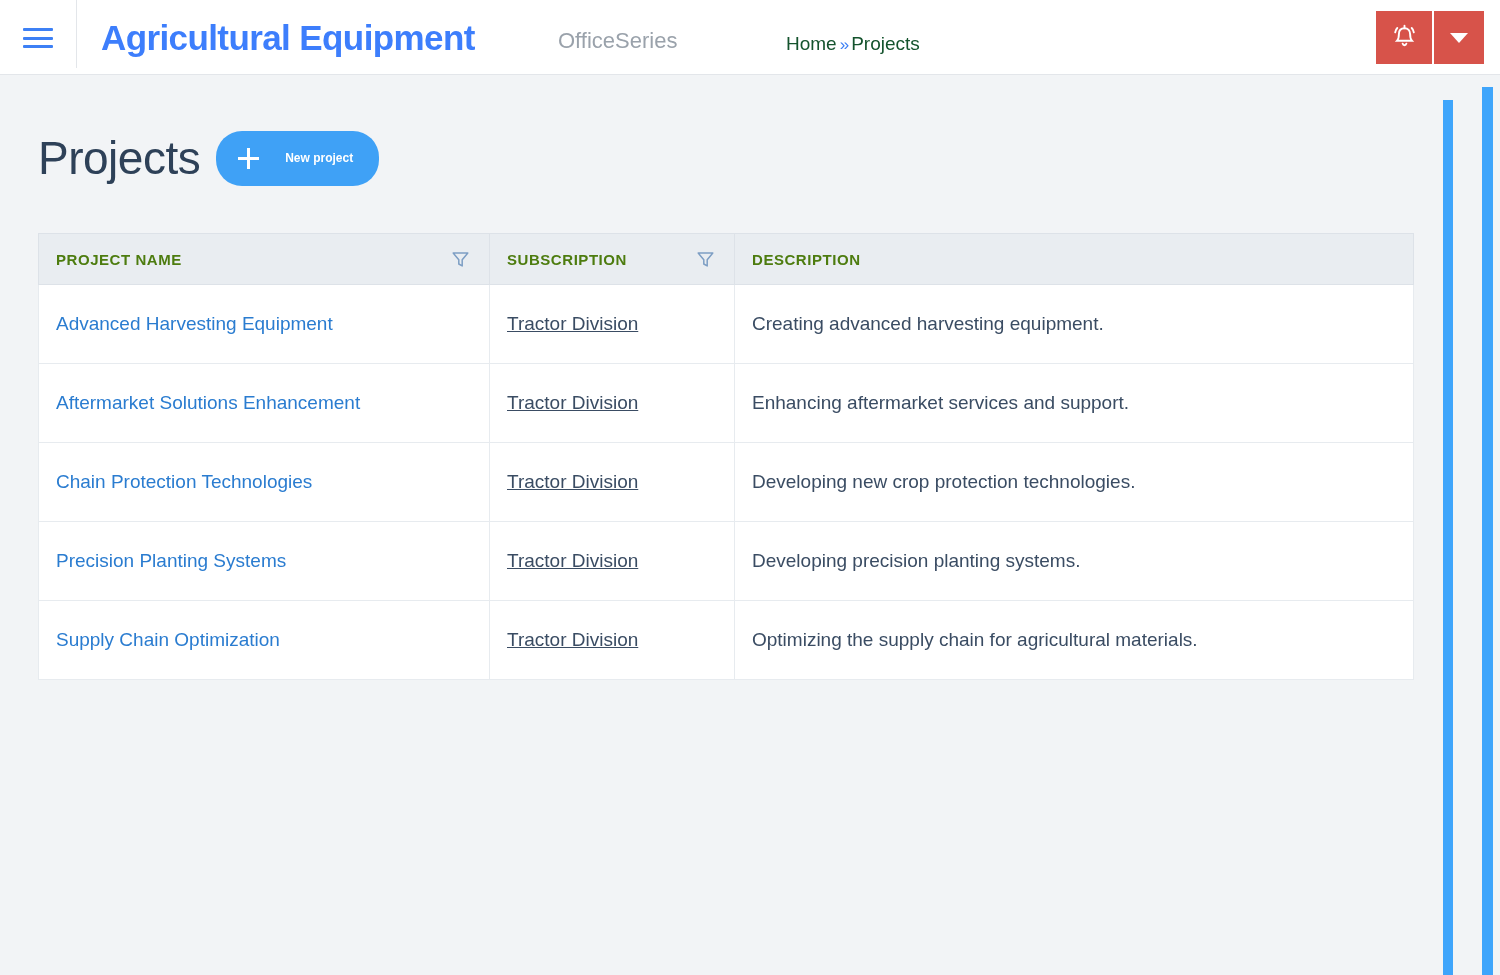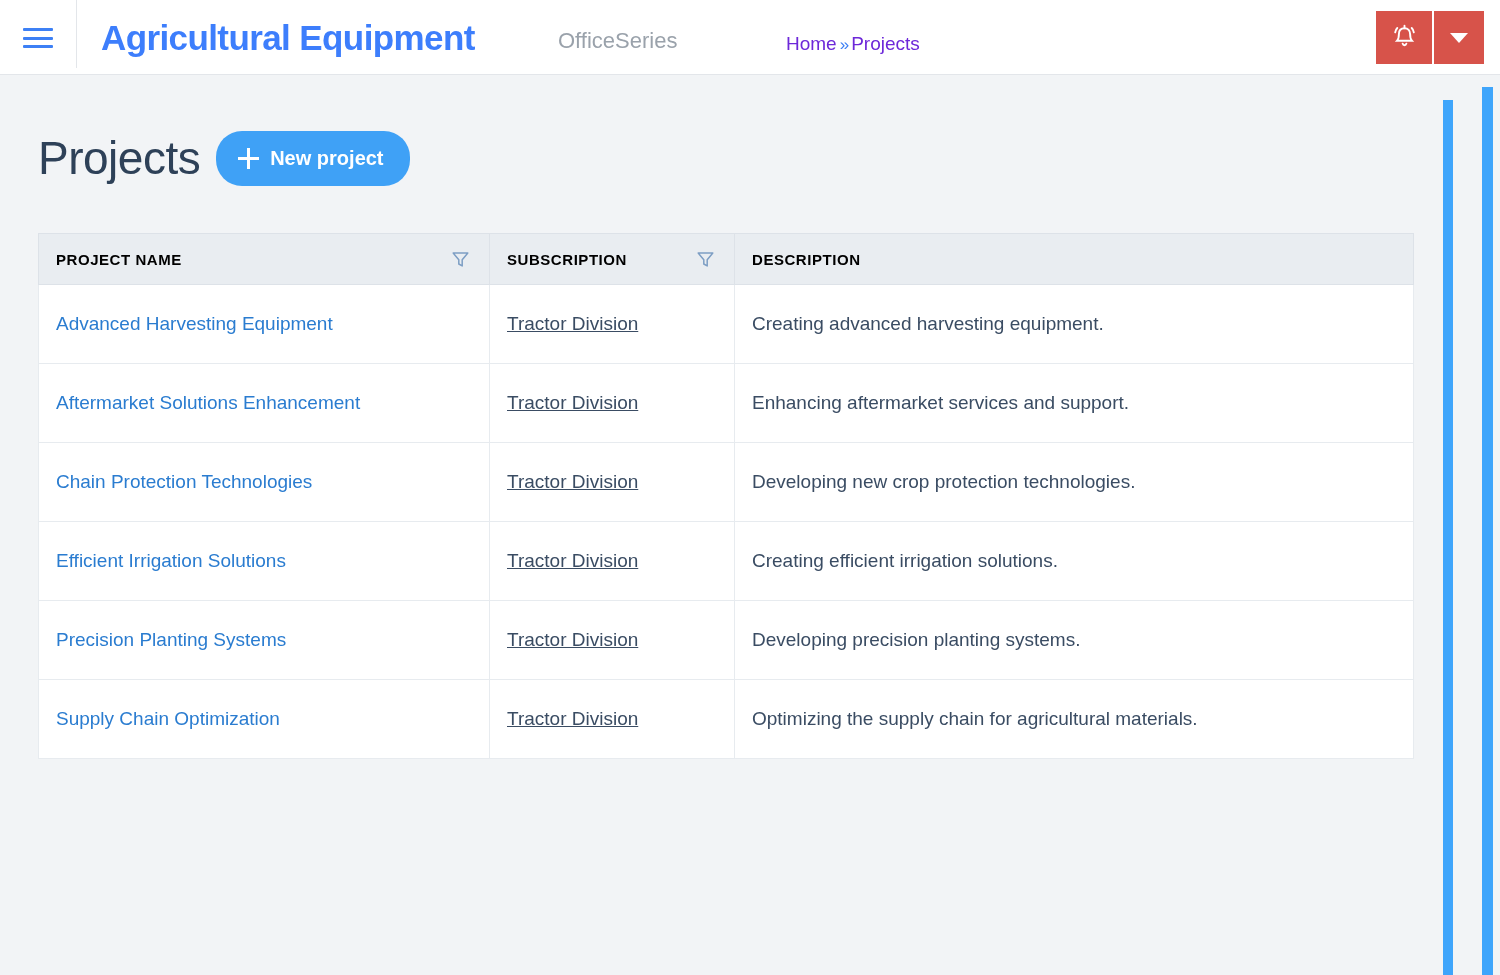--- a/index.html
+++ b/index.html
@@ -78,21 +78,21 @@
   .breadcrumb {
     position: absolute;
     left: 786px;
     top: 31px;
     font-size: 19px;
     color: #3d80f5;
     white-space: nowrap;
     line-height: 25px;
   }
   .breadcrumb a {
-    color: #6d28d9;
+    color: #14532d;
     text-decoration: none;
     cursor: pointer;
   }
   .breadcrumb .sep {
     color: #3d80f5;
     margin: 0 2px 0 3px;
     font-size: 17px;
   }
 
   .notif-group {
@@ -143,28 +143,28 @@
   .page-title {
     font-size: 46px;
     color: #2e4158;
     font-weight: normal;
     line-height: 56px;
     letter-spacing: -0.5px;
   }
   .new-project-btn {
     display: flex;
     align-items: center;
-    gap: 11px;
+    gap: 26px;
     background: #3fa1f6;
     color: #ffffff;
     border: none;
     border-radius: 26px;
     height: 55px;
     padding: 0 26px 0 22px;
-    font-size: 20px;
+    font-size: 12px;
     font-weight: bold;
     font-family: "Liberation Sans", sans-serif;
     cursor: pointer;
     white-space: nowrap;
   }
   .plus-icon {
     position: relative;
     width: 21px; height: 21px;
     flex: 0 0 21px;
   }
@@ -192,21 +192,21 @@
   table.grid th {
     background: #e9edf1;
     border: 1px solid #dde2e8;
     height: 51px;
     padding: 0 0 0 17px;
     text-align: left;
     vertical-align: middle;
     font-size: 15px;
     font-weight: bold;
     letter-spacing: 0.55px;
-    color: #000000;
+    color: #4d7c0f;
     text-transform: uppercase;
   }
   .th-inner {
     display: flex;
     align-items: center;
     justify-content: space-between;
     padding-right: 19px;
   }
   .filter-icon {
     flex: 0 0 auto;
@@ -363,25 +363,20 @@
             <td class="col-name"><a>Aftermarket Solutions Enhancement</a></td>
             <td class="col-sub">Tractor Division</td>
             <td class="col-desc">Enhancing aftermarket services and support.</td>
           </tr>
           <tr>
             <td class="col-name"><a>Chain Protection Technologies</a></td>
             <td class="col-sub">Tractor Division</td>
             <td class="col-desc">Developing new crop protection technologies.</td>
           </tr>
           <tr>
-            <td class="col-name"><a>Efficient Irrigation Solutions</a></td>
-            <td class="col-sub">Tractor Division</td>
-            <td class="col-desc">Creating efficient irrigation solutions.</td>
-          </tr>
-          <tr>
             <td class="col-name"><a>Precision Planting Systems</a></td>
             <td class="col-sub">Tractor Division</td>
             <td class="col-desc">Developing precision planting systems.</td>
           </tr>
           <tr>
             <td class="col-name"><a>Supply Chain Optimization</a></td>
             <td class="col-sub">Tractor Division</td>
             <td class="col-desc">Optimizing the supply chain for agricultural materials.</td>
           </tr>
         </tbody>

